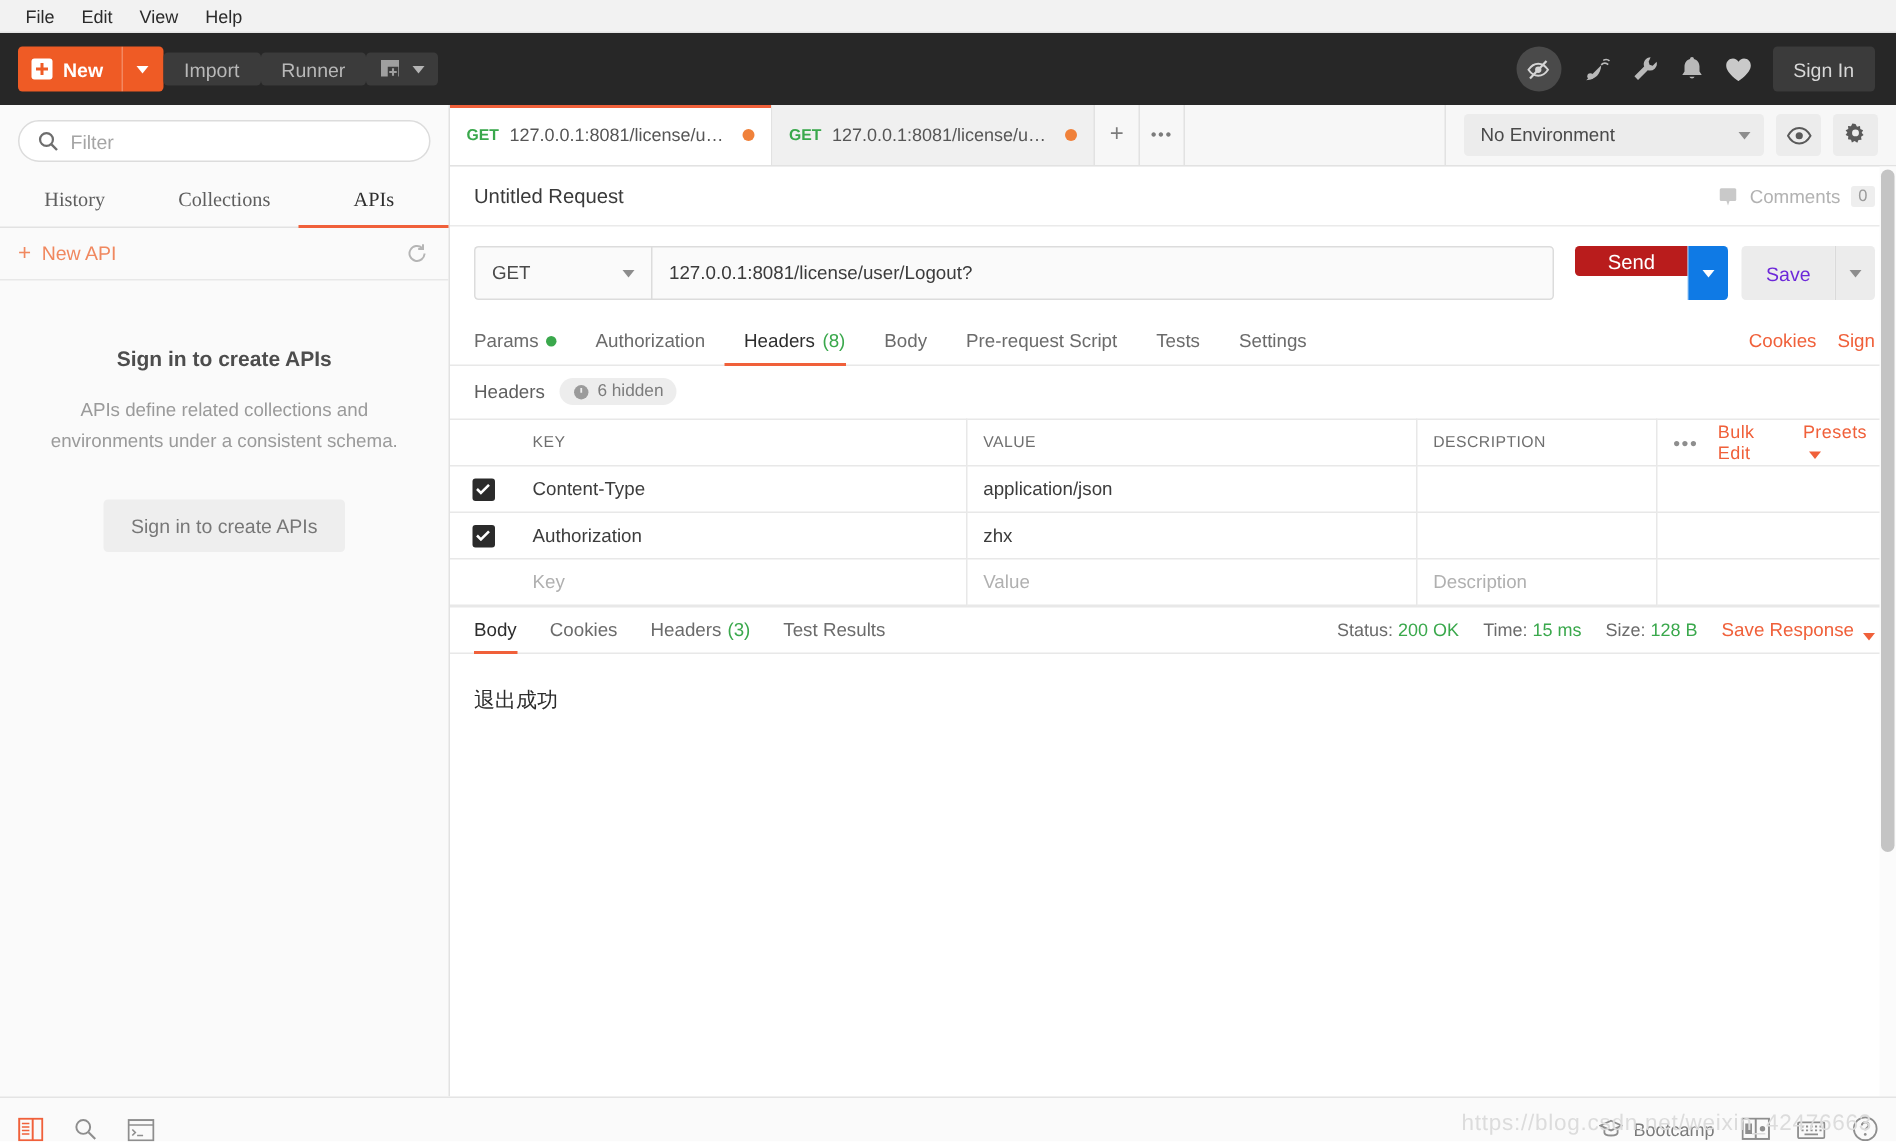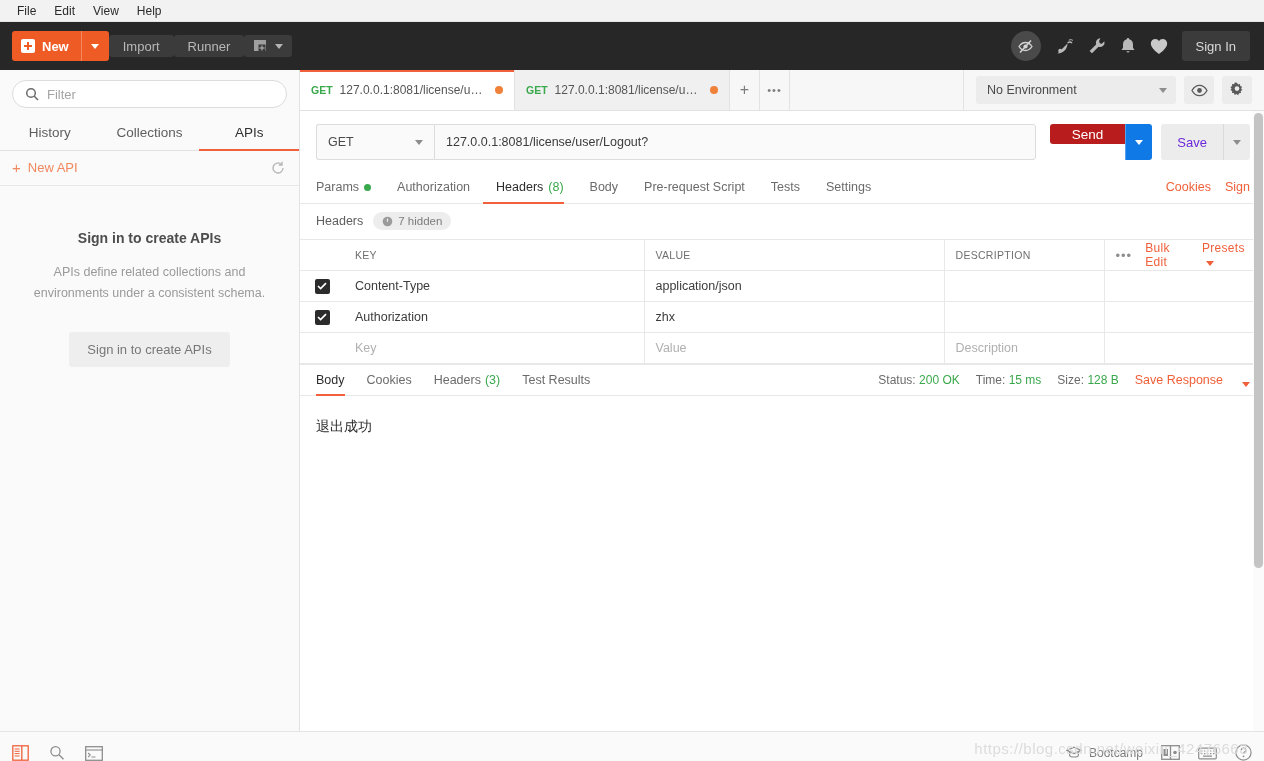--- a/index.html
+++ b/index.html
@@ -106,21 +106,21 @@
   }
   .filterwrap { padding: 10px 12px 8px 12px; }
   .filterbox {
     height: 28px; border: 1px solid #dcdcdc; border-radius: 14px;
     display: flex; align-items: center; gap: 8px; padding: 0 12px;
     background: #fff;
   }
   .filterbox .ph { color: #a5a5a5; font-size: 13px; }
 
   .sidetabs {
-    display: flex; border-bottom: 1px solid #e2e2e2;
+    display: flex; border-bottom: 1px solid #e2e2e2; font-family: Liberation Serif, serif;
   }
   .sidetab {
     flex: 1; text-align: center; font-size: 13.5px; color: #5e5e5e;
     padding: 9px 0 10px 0; position: relative;
   }
   .sidetab.active { color: #2f2f2f; }
   .sidetab.active:after {
     content:""; position:absolute; left:0; right:0; bottom:-1px;
     height: 2px; background: #f0603a;
   }
@@ -289,21 +289,21 @@
     display: flex; align-items: center; gap: 4px; position: relative;
   }
   .rsub:first-child { padding-left: 0; }
   .rsub.active { color: #2d2d2d; }
   .rsub.active:after {
     content:""; position:absolute; left:0; right:11px; bottom:0; height:2px; background:#f0603a;
   }
   .rsub .cnt { color: #3aa84c; }
   .metrics { margin-left: auto; display: flex; align-items: center; gap: 16px; font-size: 12px; color: #6b6b6b;}
   .metrics b { color: #3aa84c; font-weight: normal; }
-  .saveresp { color: #f0603a; font-size: 12.5px; display: flex; align-items: flex-end; gap: 19px;}
+  .saveresp { color: #f0603a; font-size: 12.5px; display: flex; align-items: flex-end; gap: 6px;}
 
   .viewtabs {
     display: inline-flex; background: #ededed; border-radius: 3px;
     margin: 14px 0 0 16px;
   }
   .vtab { font-size: 12.5px; color: #8b8b8b; padding: 8px 15px; }
   .vtab.active { color: #454545; }
 
   .respbody { padding: 22px 0 0 16px; font-size: 14px; color: #2b2b2b; }
 
@@ -482,20 +482,31 @@
         </div>
         <div class="envbtn">
           <svg width="16" height="16" viewBox="0 0 16 16">
             <path d="M8 0.7l1 1.8 2-0.5 0.2 2 1.9 0.8-1 1.7 1.3 1.5-1.7 1.1 0.3 2-2 0.2-0.8 1.9L7.4 12l-1.8 1-0.6-1.9-2-0.2 0.2-2-1.8-0.9 1.2-1.6L1.4 4.9l1.8-0.9-0.2-2 2 0.2L5.9 0.4z" fill="#5a5a5a"></path>
             <circle cx="8" cy="6.6" r="2.3" fill="#ececec"></circle>
           </svg>
         </div>
       </div>
     </div>
 
+    <div class="titlerow">
+      <span class="rt">Untitled Request</span>
+      <div class="comments">
+        <svg width="14" height="14" viewBox="0 0 14 14">
+          <rect x="1.5" y="1.5" width="11" height="8.5" rx="1" fill="#c9c9c9"></rect>
+          <path d="M6 10l1 3 1-3z" fill="#c9c9c9"></path>
+        </svg>
+        <span>Comments</span>
+        <span class="cbadge">0</span>
+      </div>
+    </div>
 
     <div class="urlrow">
       <div class="method">
         <span>GET</span>
         <span class="caret-dn dark"></span>
       </div>
       <div class="urlinput">
         <span>127.0.0.1:8081/license/user/Logout?</span>
       </div>
       <div class="sendwrap">
@@ -542,21 +553,21 @@
       </div>
     </div>
 
     <div class="hdrbar">
       <span>Headers</span>
       <span class="hidden-pill">
         <svg width="11" height="11" viewBox="0 0 11 11">
           <circle cx="5.5" cy="5.5" r="4.8" fill="#9b9b9b"></circle>
           <path d="M5.5 2.6v3.2" stroke="#ededed" stroke-width="1.2"></path>
         </svg>
-        <span>7 hidden</span>
+        <span>6 hidden</span>
       </span>
     </div>
 
     <table class="hdrs">
       <tbody>
           <tr>
         <th class="col-chk"></th>
         <th class="col-key">KEY</th>
         <th class="col-val">VALUE</th>
         <th>DESCRIPTION</th>

